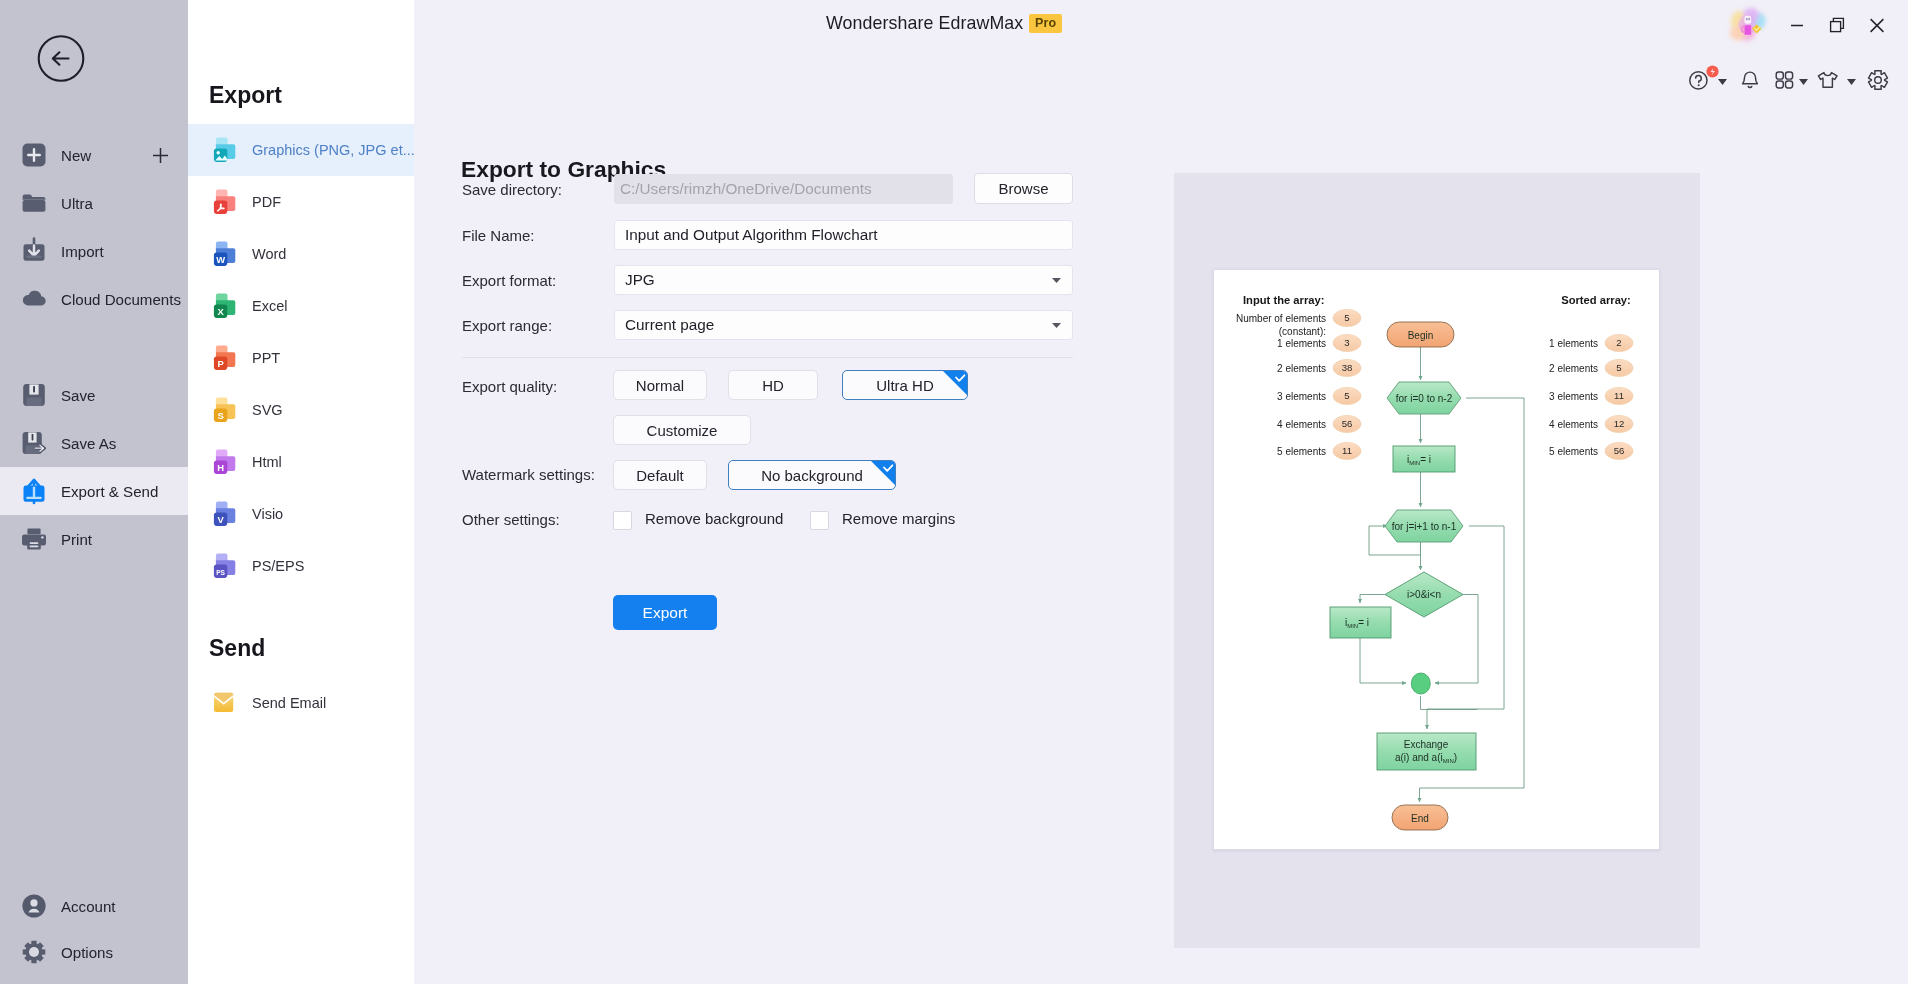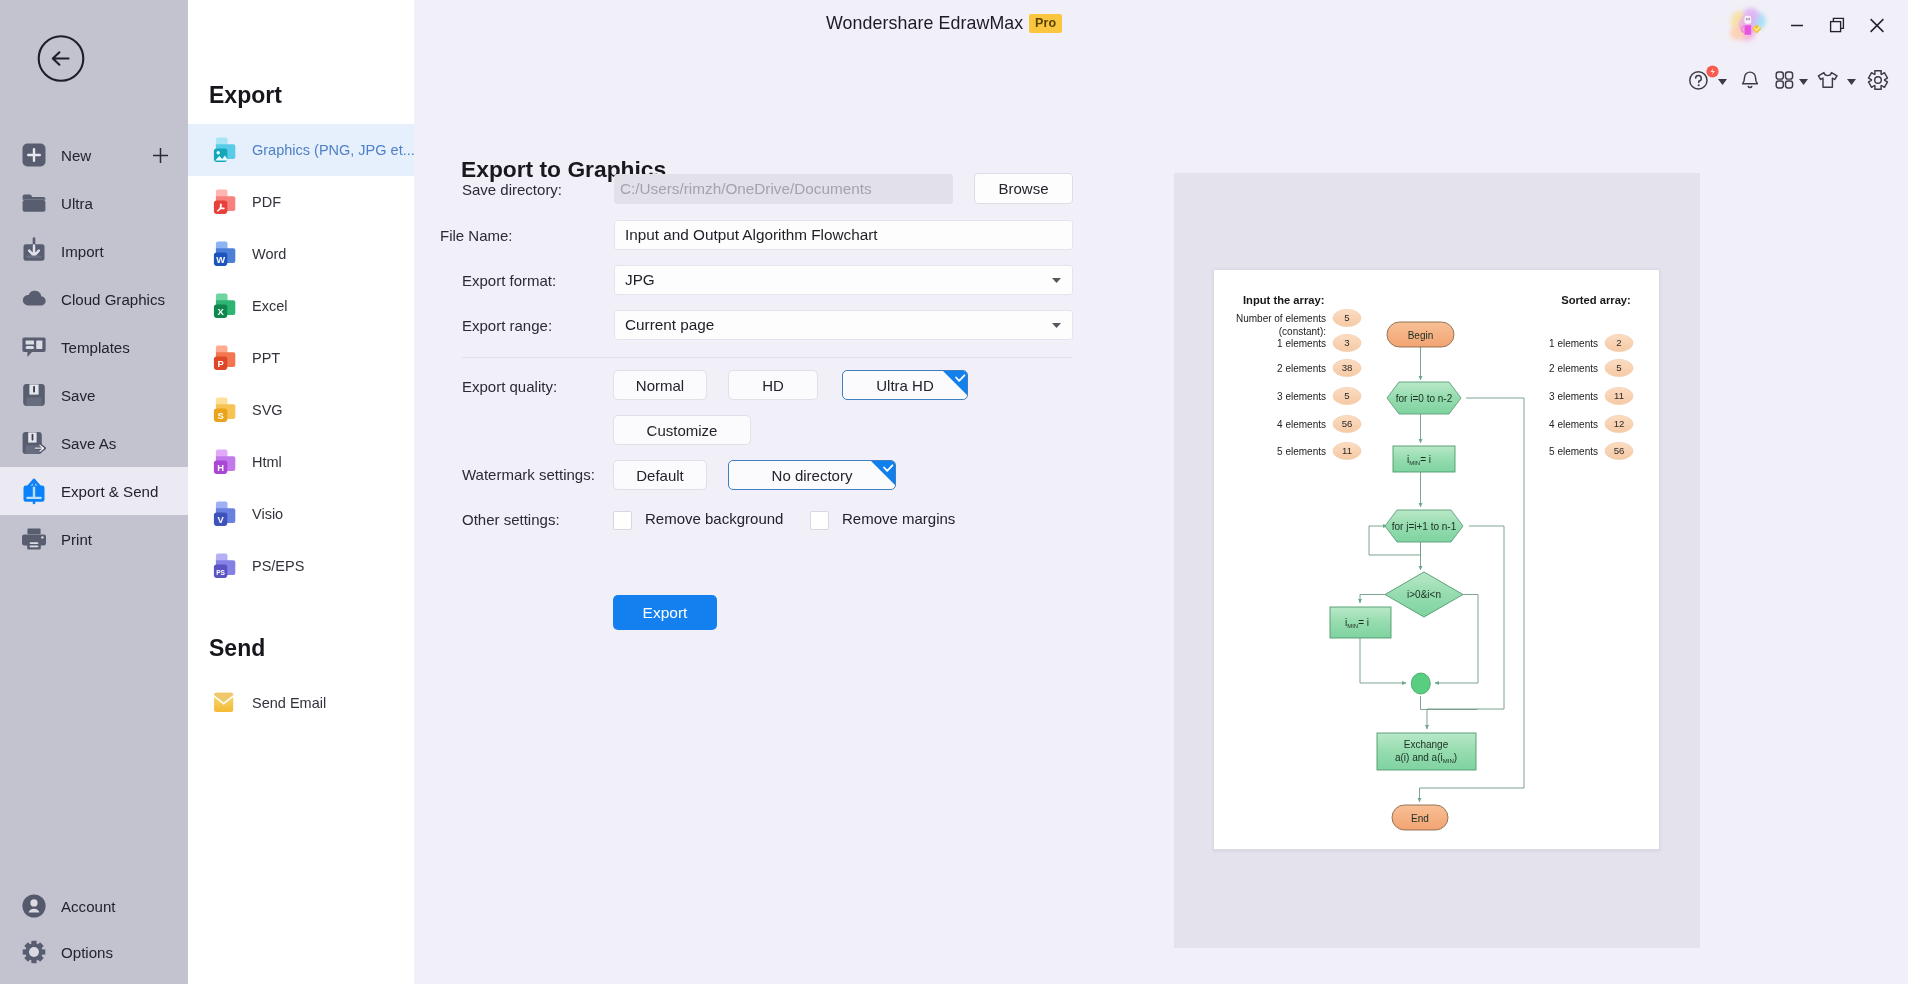--- a/index.html
+++ b/index.html
@@ -108,34 +108,23 @@
     </span>
     <span>Import</span>
   </div>
 
   <div class="side-item" style="top:275px">
     <span class="ico">
       <svg width="28" height="28" viewBox="0 0 28 28">
       <path d="M7.6 20.5h13.2a4.6 4.6 0 0 0 .5-9.2 6.6 6.6 0 0 0-12.7-1.3 4.9 4.9 0 0 0-1 10.5z" fill="#585e70"></path>
         </svg>
     </span>
-    <span>Cloud Graphics</span>
-  </div>
-
-  <div class="side-item" style="top:323px">
-    <span class="ico">
-      <svg width="28" height="28" viewBox="0 0 28 28">
-      <path d="M4 4.5h20a1.6 1.6 0 0 1 1.6 1.6v11.2a1.6 1.6 0 0 1-1.6 1.6H12l-4.6 5v-5H4a1.6 1.6 0 0 1-1.6-1.6V6.1A1.6 1.6 0 0 1 4 4.5z" fill="#585e70"></path>
-      <rect x="5.6" y="7.4" width="8.4" height="4.2" rx="0.7" fill="#dcdce4"></rect>
-      <rect x="5.6" y="12.9" width="8.4" height="3.1" rx="1.5" fill="#dcdce4"></rect>
-      <rect x="16.2" y="7.4" width="6.2" height="8.6" rx="0.8" fill="#dcdce4"></rect>
-        </svg>
-    </span>
-    <span>Templates</span>
-  </div>
+    <span>Cloud Documents</span>
+  </div>
+
 
   <div class="side-item" style="top:371px">
     <span class="ico">
       <svg width="28" height="28" viewBox="0 0 28 28">
       <rect x="3.2" y="3" width="21.6" height="22" rx="3.4" fill="#585e70"></rect>
       <path d="M9.4 3.4h9.2v10.2H9.4z" fill="#e5e5ec"></path>
       <rect x="13.1" y="5" width="1.9" height="6.4" rx=".6" fill="#3c4150"></rect>
       <rect x="6.4" y="16.5" width="15.2" height="8.5" rx="1" fill="#676d7e"></rect>
         </svg>
     </span>
@@ -334,21 +323,21 @@
   </span>
   <span>Send Email</span>
 </div>
 
 <div id="title">Export to Graphics</div>
 
 <div class="flab" style="left:462px;top:181px">Save directory:</div>
 <div class="fld dir" style="left:614px;top:174px;width:339px;height:30px">C:/Users/rimzh/OneDrive/Documents</div>
 <div class="btn" style="left:974px;top:173px;width:99px;height:31px">Browse</div>
 
-<div class="flab" style="left:440px;top:227px">File Name:</div>
+<div class="flab" style="left:462px;top:227px">File Name:</div>
 <div class="fld" style="left:614px;top:220px;width:459px;height:30px">Input and Output Algorithm Flowchart</div>
 
 <div class="flab" style="left:462px;top:272px">Export format:</div>
 <div class="fld" style="left:614px;top:265px;width:459px;height:30px">
   <span>JPG</span>
   <span class="caret-dn">
     <svg width="9" height="5" viewBox="0 0 9 5">
         <path d="M0 0h9L4.5 5z" fill="#55555f"></path>
       </svg>
   </span>
@@ -377,21 +366,21 @@
       <path d="M0 0h26v26z" fill="#1180ed" transform="translate(0,0)"></path>
       <path d="M14 7.5l3.2 3.4 5.2-5.6" fill="none" stroke="#fff" stroke-width="1.8" stroke-linecap="round" stroke-linejoin="round"></path>
     </svg>
   </span>
 </div>
 <div class="qbtn" style="left:613px;top:415px;width:138px;height:30px">Customize</div>
 
 <div class="flab" style="left:462px;top:466px">Watermark settings:</div>
 <div class="qbtn" style="left:613px;top:460px;width:94px;height:30px">Default</div>
 <div class="qbtn sel" style="left:728px;top:460px;width:168px;height:30px">
-  <span>No directory</span>
+  <span>No background</span>
   <span class="corner">
     <svg width="26" height="26" viewBox="0 0 26 26">
       <path d="M0 0h26v26z" fill="#1180ed"></path>
       <path d="M14 7.5l3.2 3.4 5.2-5.6" fill="none" stroke="#fff" stroke-width="1.8" stroke-linecap="round" stroke-linejoin="round"></path>
     </svg>
   </span>
 </div>
 
 <div class="flab" style="left:462px;top:511px">Other settings:</div>
 <div class="cbx" style="left:613px;top:511px"></div>

